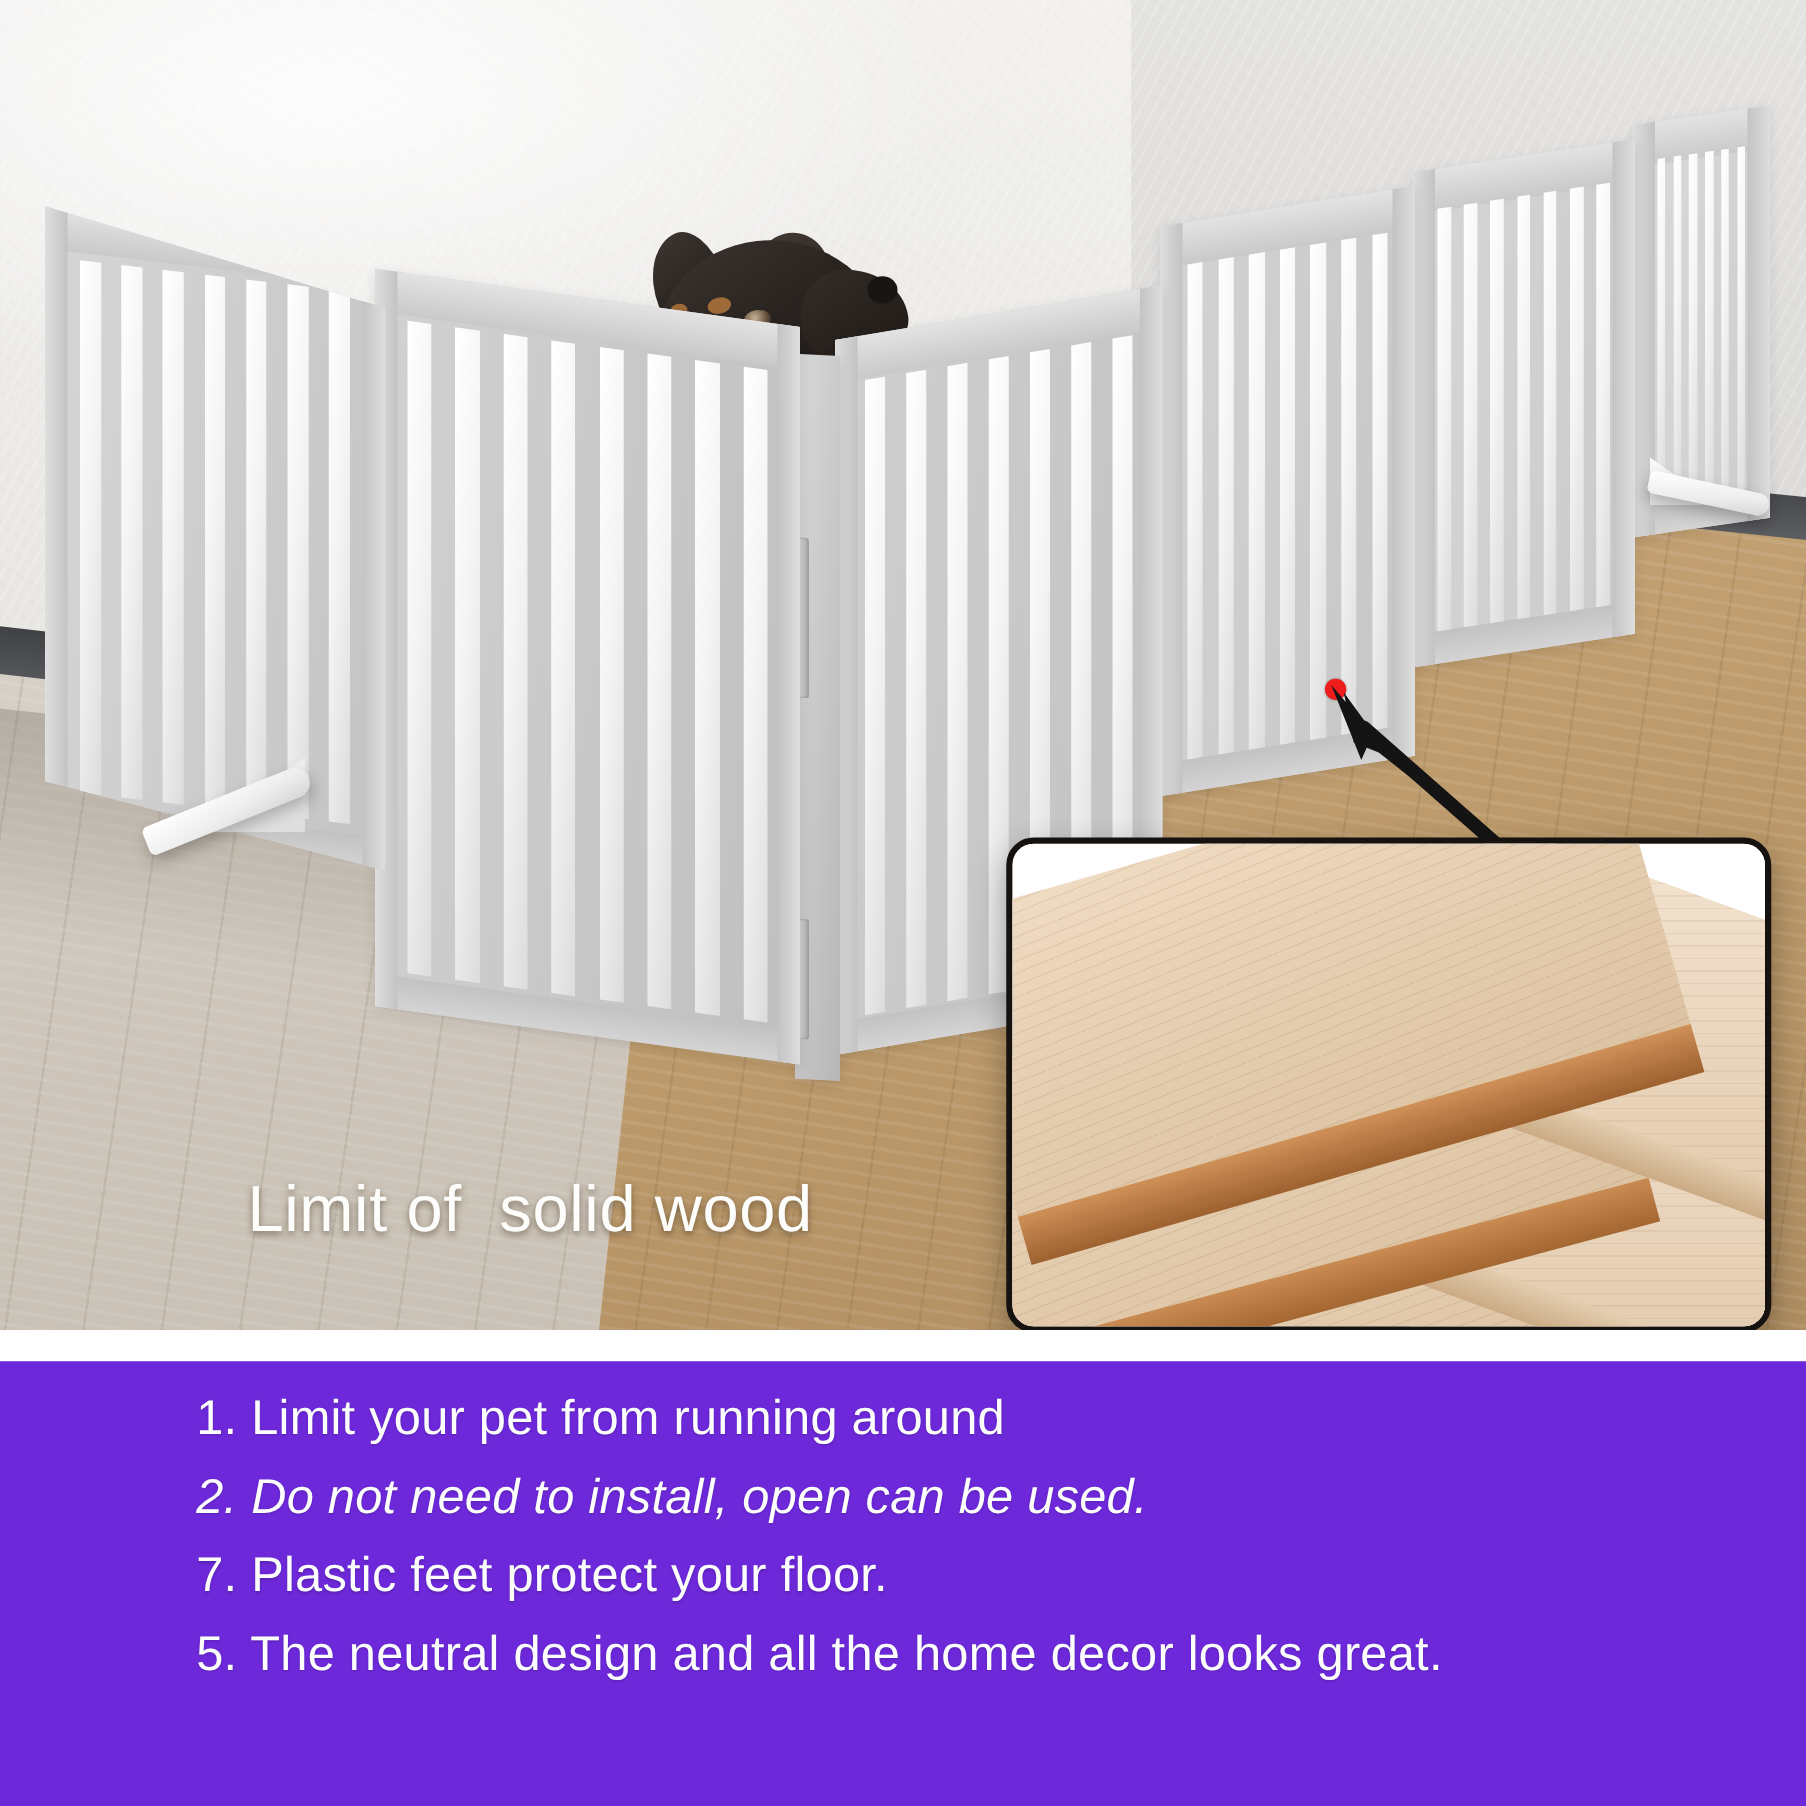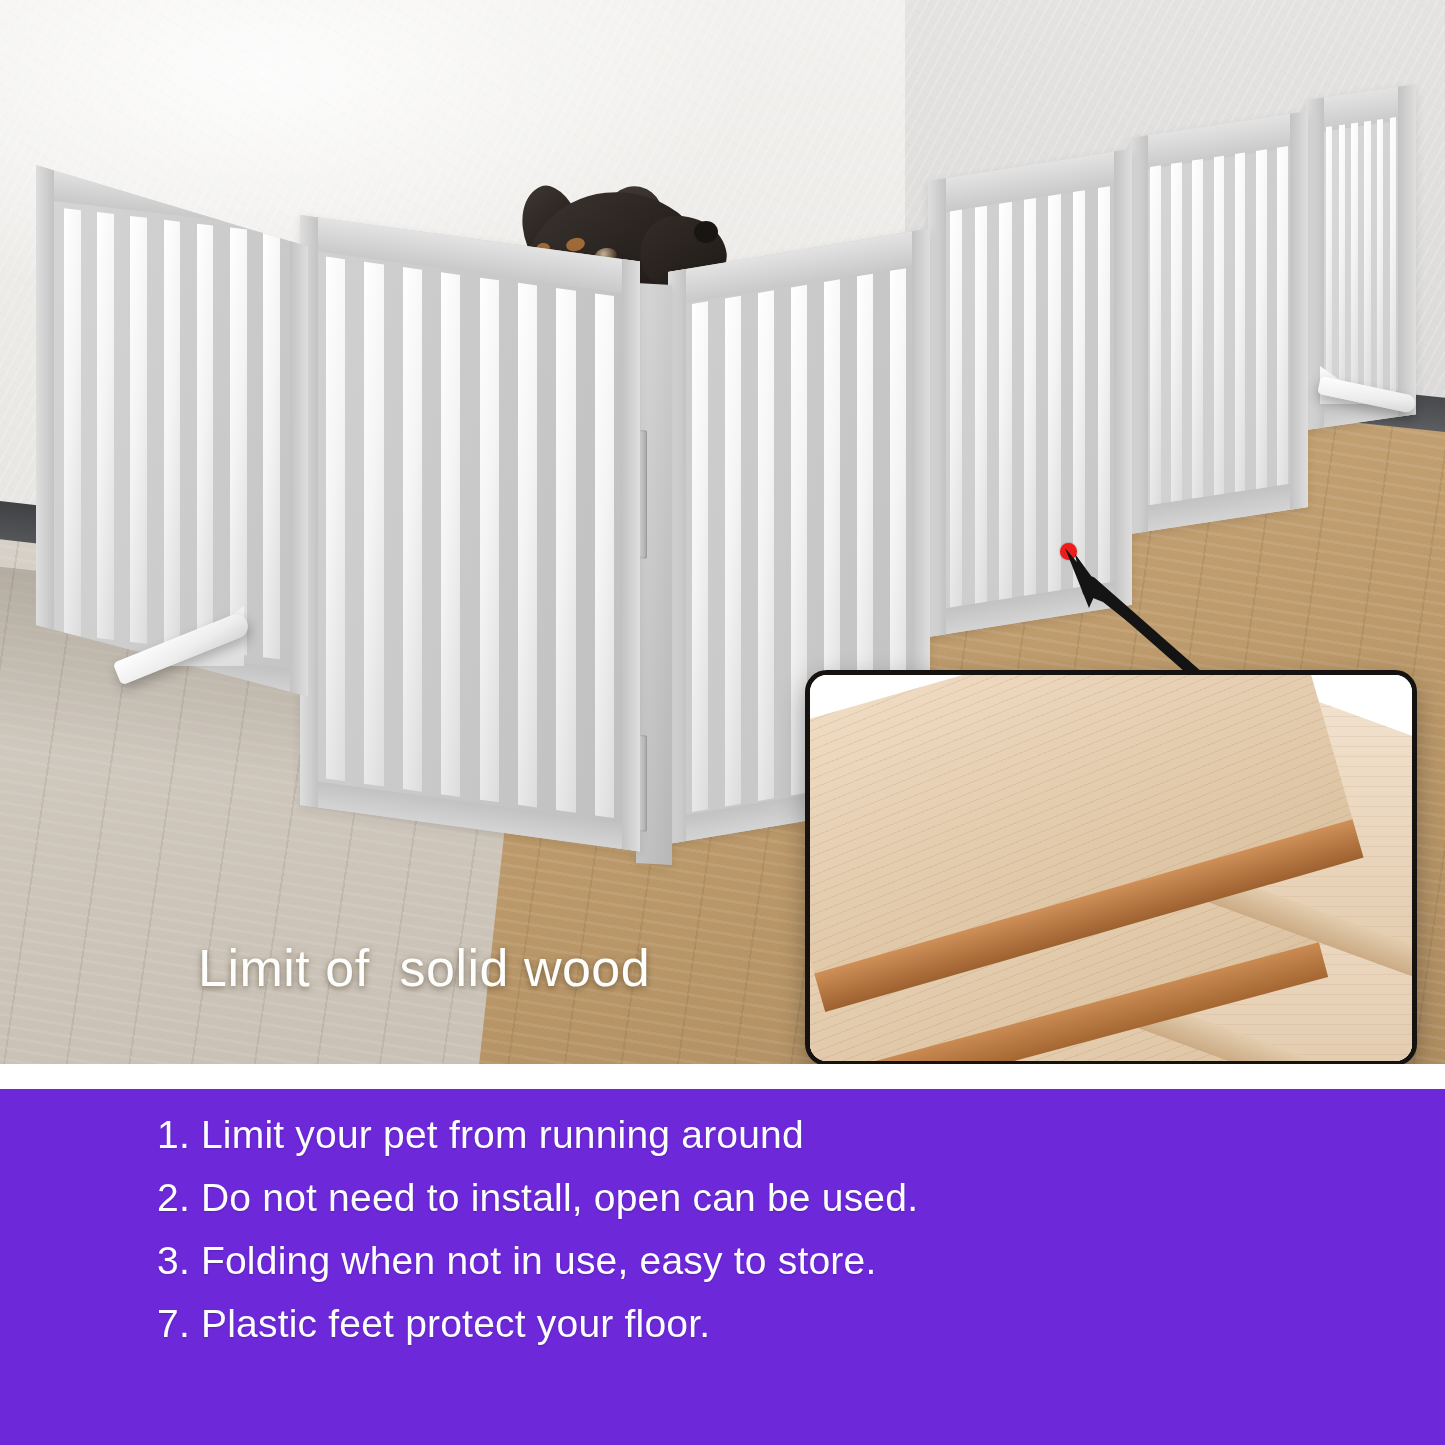--- a/index.html
+++ b/index.html
@@ -582,19 +582,19 @@
       </div>
     </div>
 
   </div>
 
   <div id="divider"></div>
 
   <div id="teal" style="background: #6d28d9; margin-top: 17px;">
     <div id="bullets">
       <div class="bullet" style="color: rgb(251, 253, 253);">1. Limit your pet from running around</div>
-      <div class="bullet" style="color: rgb(251, 253, 253);">2. Do not need to install, open can be used.</div>
-      <div class="bullet" style="color: rgb(251, 253, 253);">3. Folding when not in use, easy to store.</div>
+      <div class="bullet" style="color: rgb(251, 253, 253); font-style: italic;">2. Do not need to install, open can be used.</div>
       <div class="bullet" style="color: rgb(251, 253, 253);">7. Plastic feet protect your floor.</div>
+      <div class="bullet" style="color: rgb(251, 253, 253);">5. The neutral design and all the home decor looks great.</div>
     </div>
   </div>
 
 </div>
 
 </body></html>

